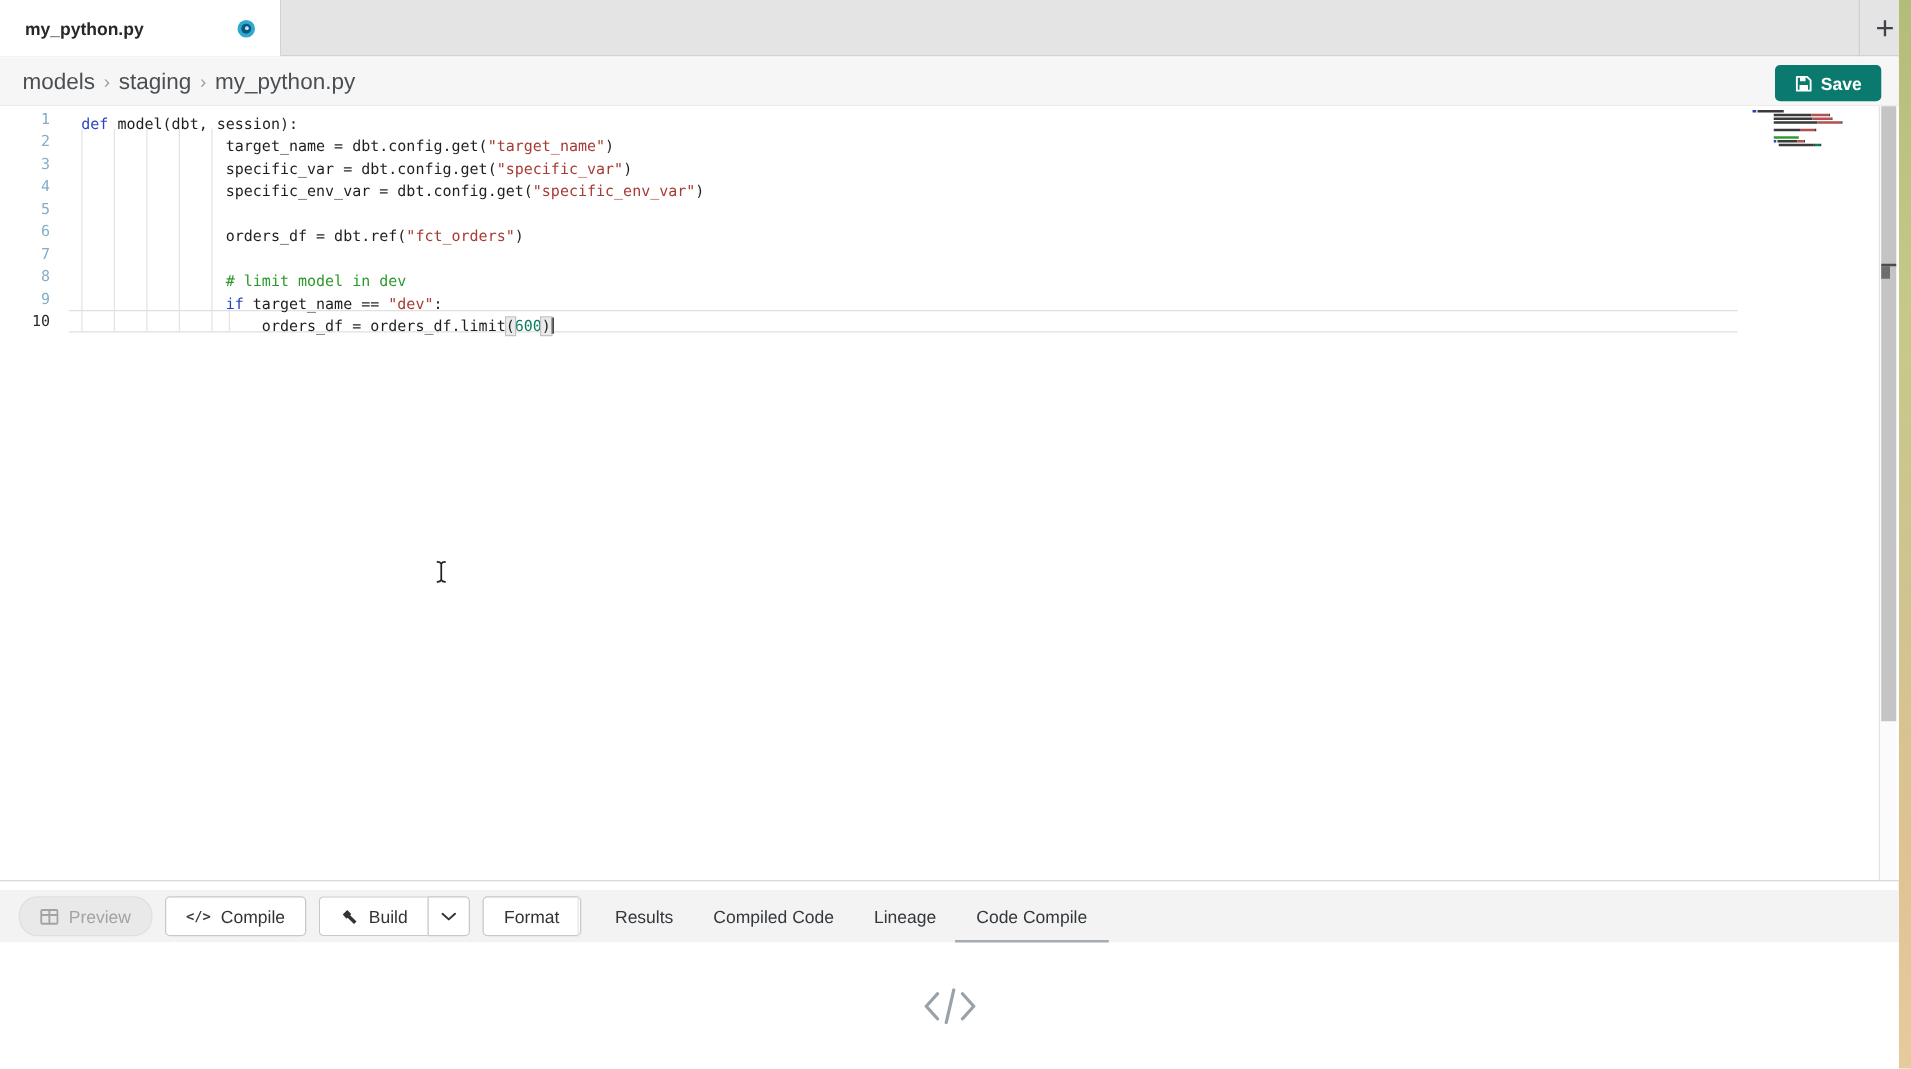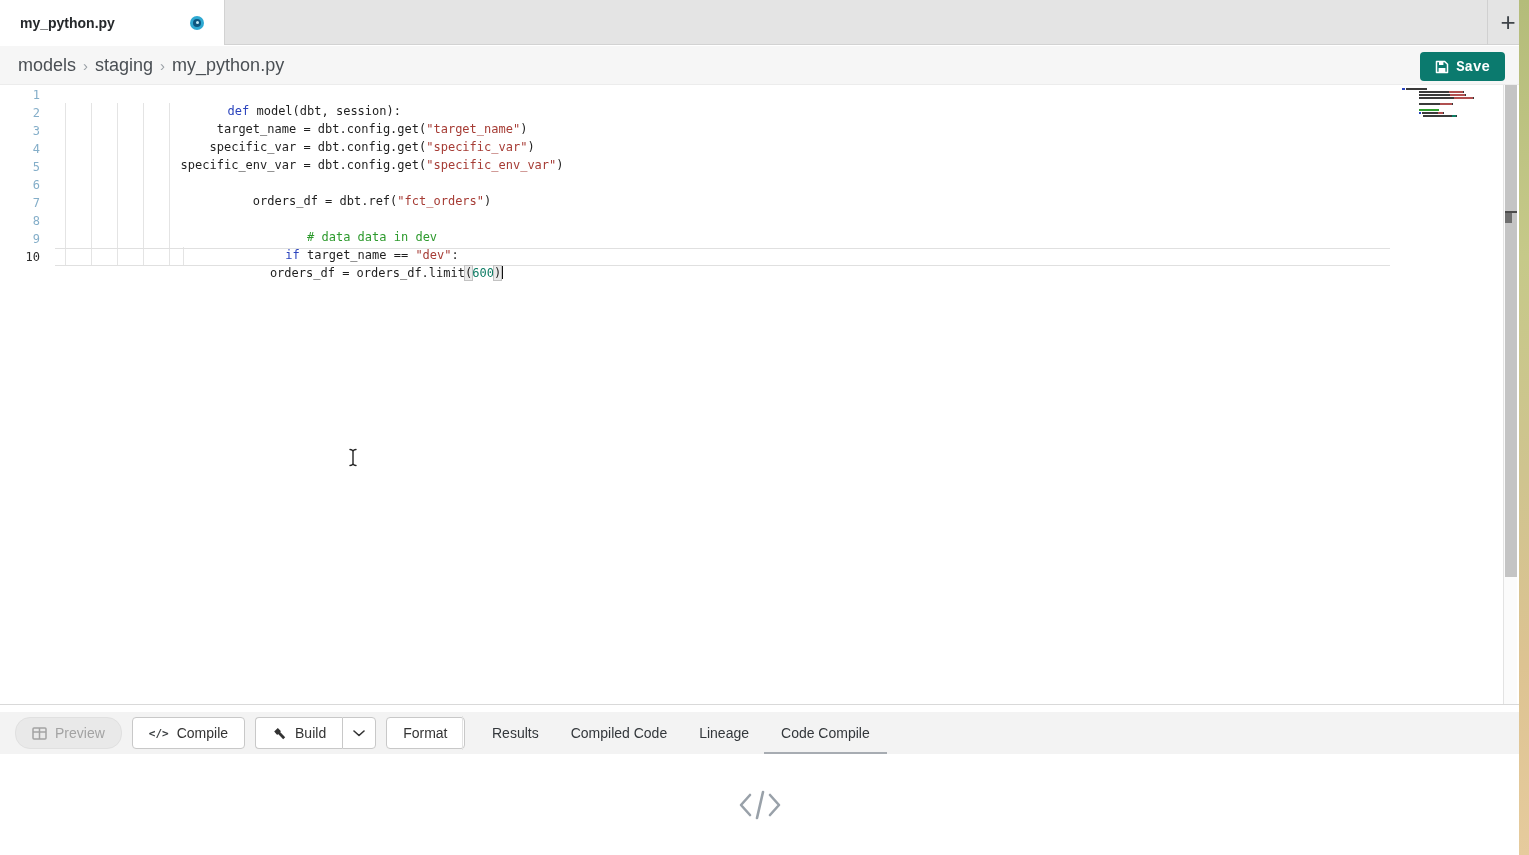--- a/index.html
+++ b/index.html
@@ -29,30 +29,30 @@
 
   
   .crumb-bar { position:absolute; left:0; top:46px; width:1519px; height:39px;
     background:#f6f6f6; border-bottom:1px solid #ececec; display:flex; align-items:center; }
   .crumb-bar .crumb { font-size:18px; color:#4a4f54; cursor:pointer; }
   .crumb-bar .crumb:first-child { margin-left:18px; }
   .crumb-sep { font-size:15px; color:#9aa0a6; margin:0 7px; }
   .save-btn { position:absolute; left:1420px; top:6px; width:85px; height:29px;
     background:#0b7a6e; border:none; border-radius:4px; color:#fff; font-size:14px;
     font-weight:700; display:flex; align-items:center; justify-content:center; gap:7px;
-    cursor:pointer; font-family:Liberation Mono, monospace; }
+    cursor:pointer; font-family:Liberation Sans, sans-serif; }
 
   
   .editor { position:absolute; left:0; top:85px; width:1519px; height:620px; background:#fff;
     border-bottom:1px solid #d9d9d9; cursor:text; }
   .gutter { position:absolute; left:0; top:1px; width:40px; }
   .ln { height:18px; line-height:18px; text-align:right; font-family:"DejaVu Sans Mono", monospace;
     font-size:12px; color:#84aec9; }
   .ln.active { color:#2b2b2b; }
-  .code-col { position:absolute; left:65px; top:17px;text-align:center; }
+  .code-col { position:absolute; left:65px; top:5px; }
   .code-line { height:18px; line-height:18px; white-space:pre;
     font-family:"DejaVu Sans Mono", monospace; font-size:12px; color:#1f1f1f; }
   .tok-keyword { color:#2b44bd; }
   .tok-string  { color:#a63c35; }
   .tok-comment { color:#2d9a2d; }
   .tok-number  { color:#0e7c64; }
   .tok-bracket { color:#1f1f1f; background:#eaeaea; outline:1px solid #c2c2c2; }
   .caret { display:inline-block; width:2px; height:13px; background:#111;
     vertical-align:-2px; margin-left:0px; }
   .indent-guide { position:absolute; width:1px; background:#e4e4e4; }
@@ -160,21 +160,21 @@
     <div class="cur-line-box"></div>
 
     <div class="code-col" id="code-col">
         <div class="code-line"><span class="tok-keyword">def</span><span class="tok-plain"> model(dbt, session):</span></div>
         <div class="code-line"><span class="tok-plain">                target_name = dbt.config.get(</span><span class="tok-string">"target_name"</span><span class="tok-plain">)</span></div>
         <div class="code-line"><span class="tok-plain">                specific_var = dbt.config.get(</span><span class="tok-string">"specific_var"</span><span class="tok-plain">)</span></div>
         <div class="code-line"><span class="tok-plain">                specific_env_var = dbt.config.get(</span><span class="tok-string">"specific_env_var"</span><span class="tok-plain">)</span></div>
         <div class="code-line"></div>
         <div class="code-line"><span class="tok-plain">                orders_df = dbt.ref(</span><span class="tok-string">"fct_orders"</span><span class="tok-plain">)</span></div>
         <div class="code-line"></div>
-        <div class="code-line"><span class="tok-comment">                # data data in dev</span></div>
+        <div class="code-line"><span class="tok-comment">                # limit model in dev</span></div>
         <div class="code-line"><span class="tok-plain">                </span><span class="tok-keyword">if</span><span class="tok-plain"> target_name == </span><span class="tok-string">"dev"</span><span class="tok-plain">:</span></div>
         <div class="code-line"><span class="tok-plain">                    orders_df = orders_df.limit</span><span class="tok-bracket">(</span><span class="tok-number">600</span><span class="tok-bracket">)</span><span class="caret"></span></div>
       </div>
 
     <div class="minimap" id="minimap">
         <div class="mm-line">
           <span style="width: 3.15px; background: rgb(43, 68, 189);"></span>
           <span style="width: 1.05px;"></span>
           <span style="width: 21px; background: rgb(58, 58, 58);"></span>
         </div>

